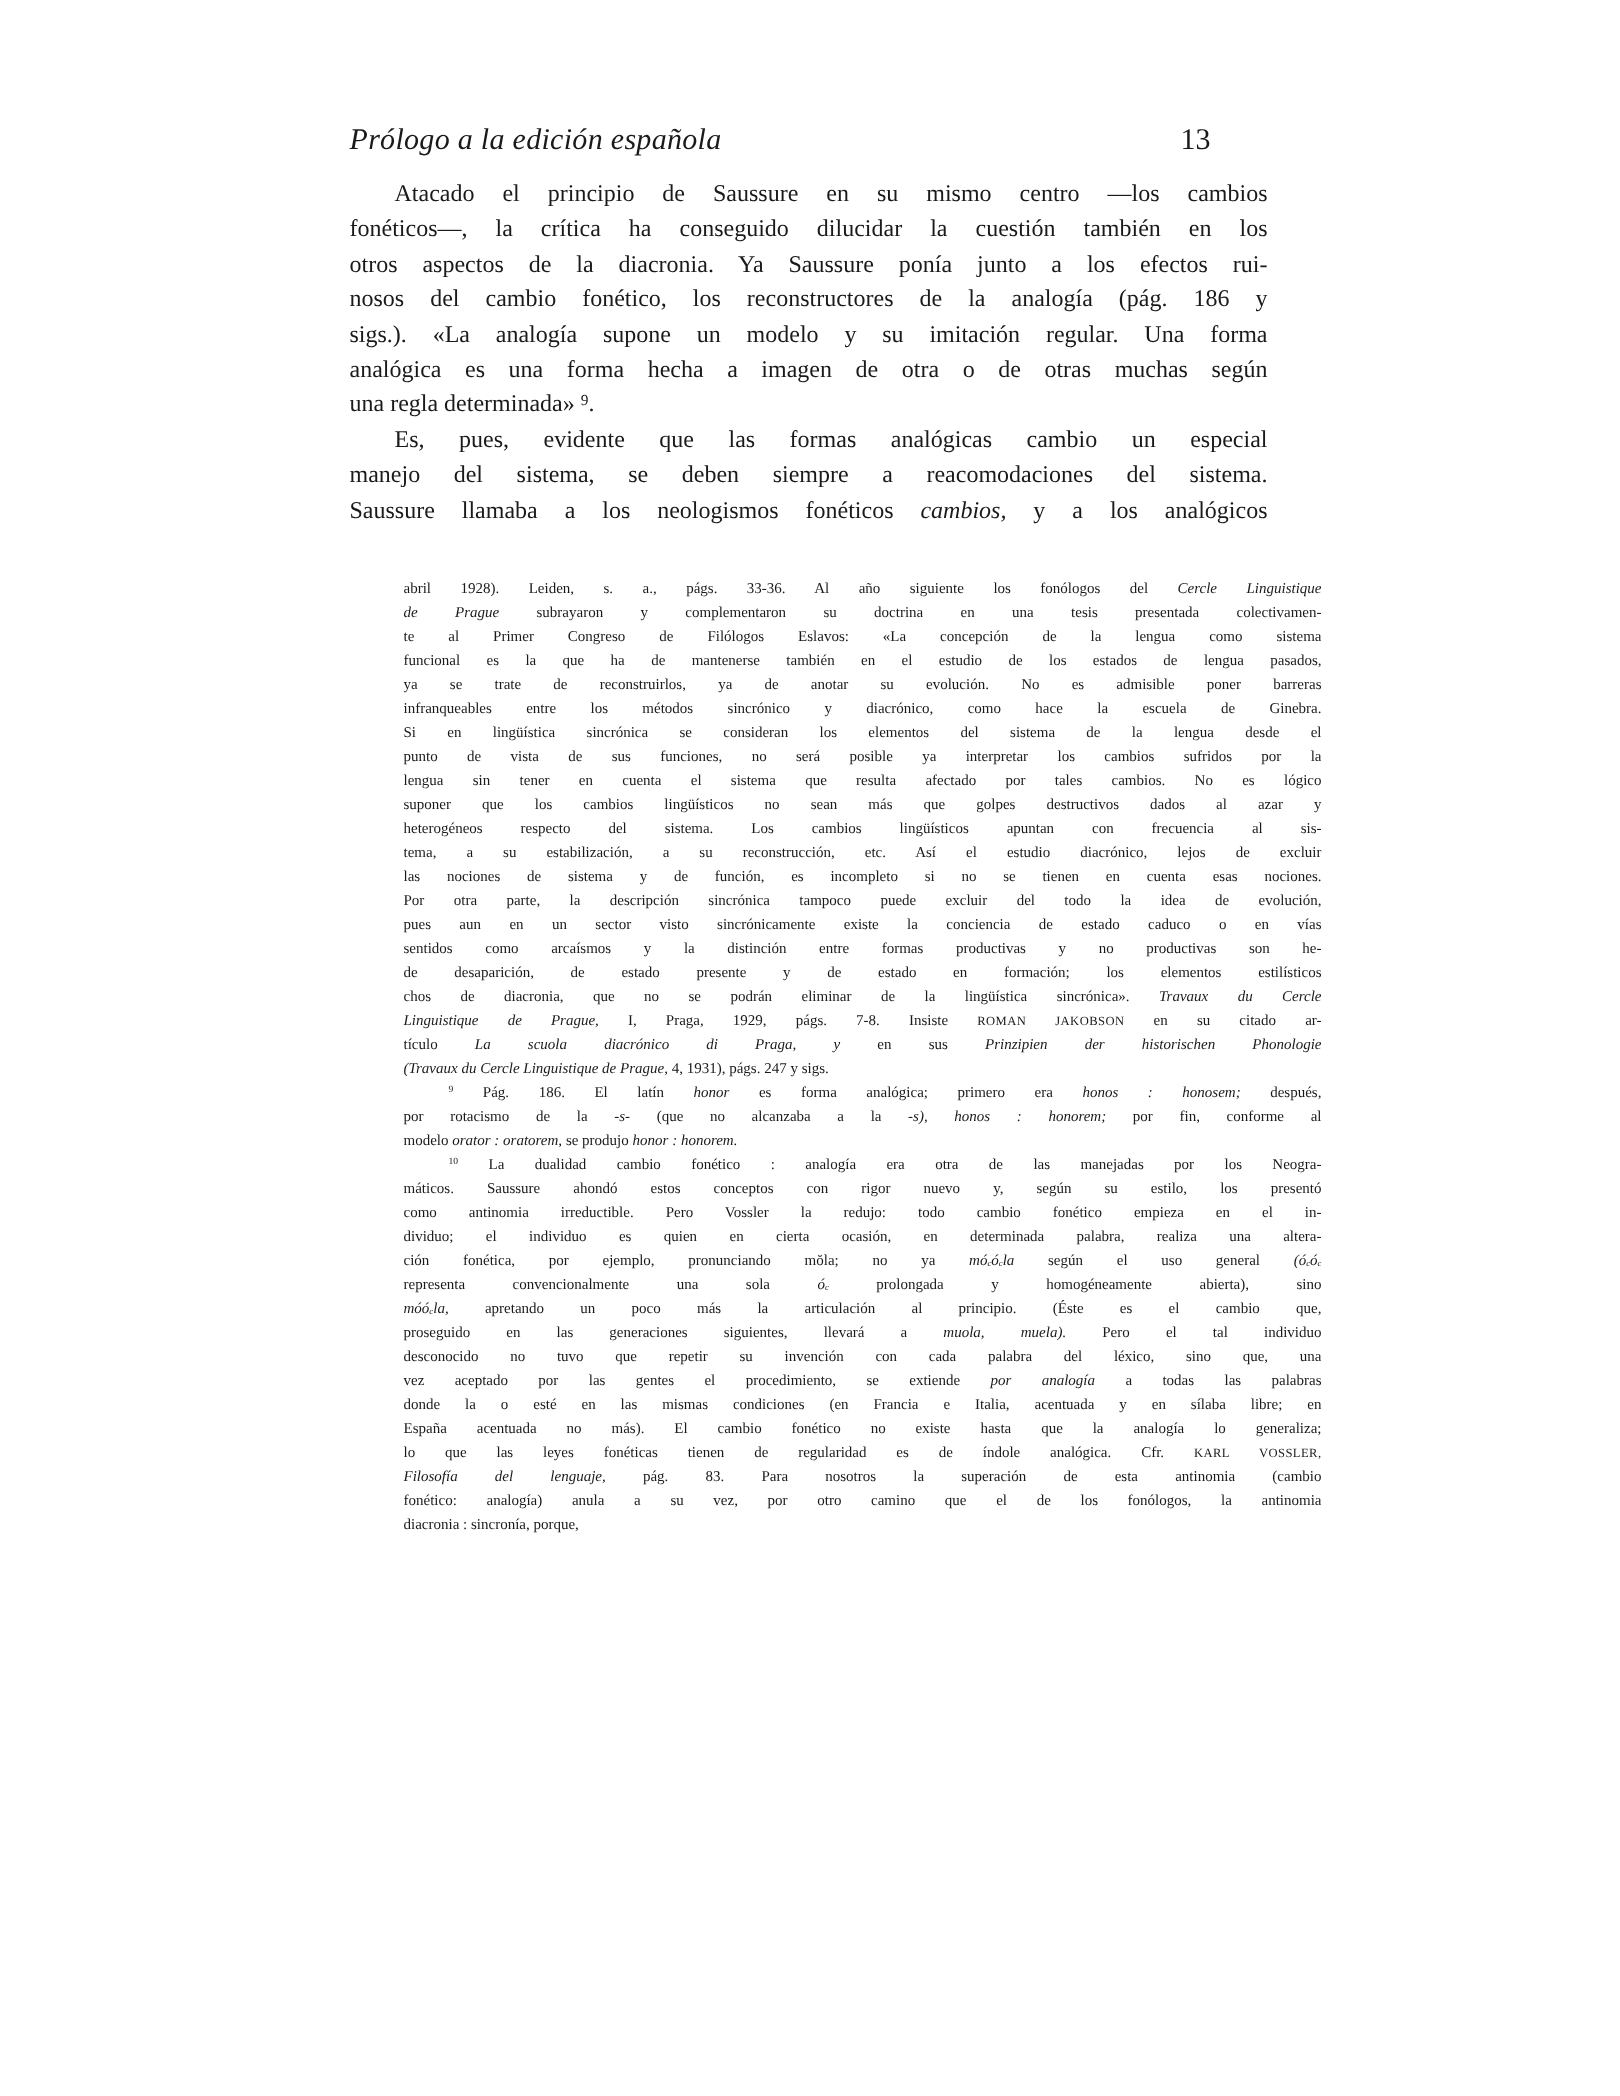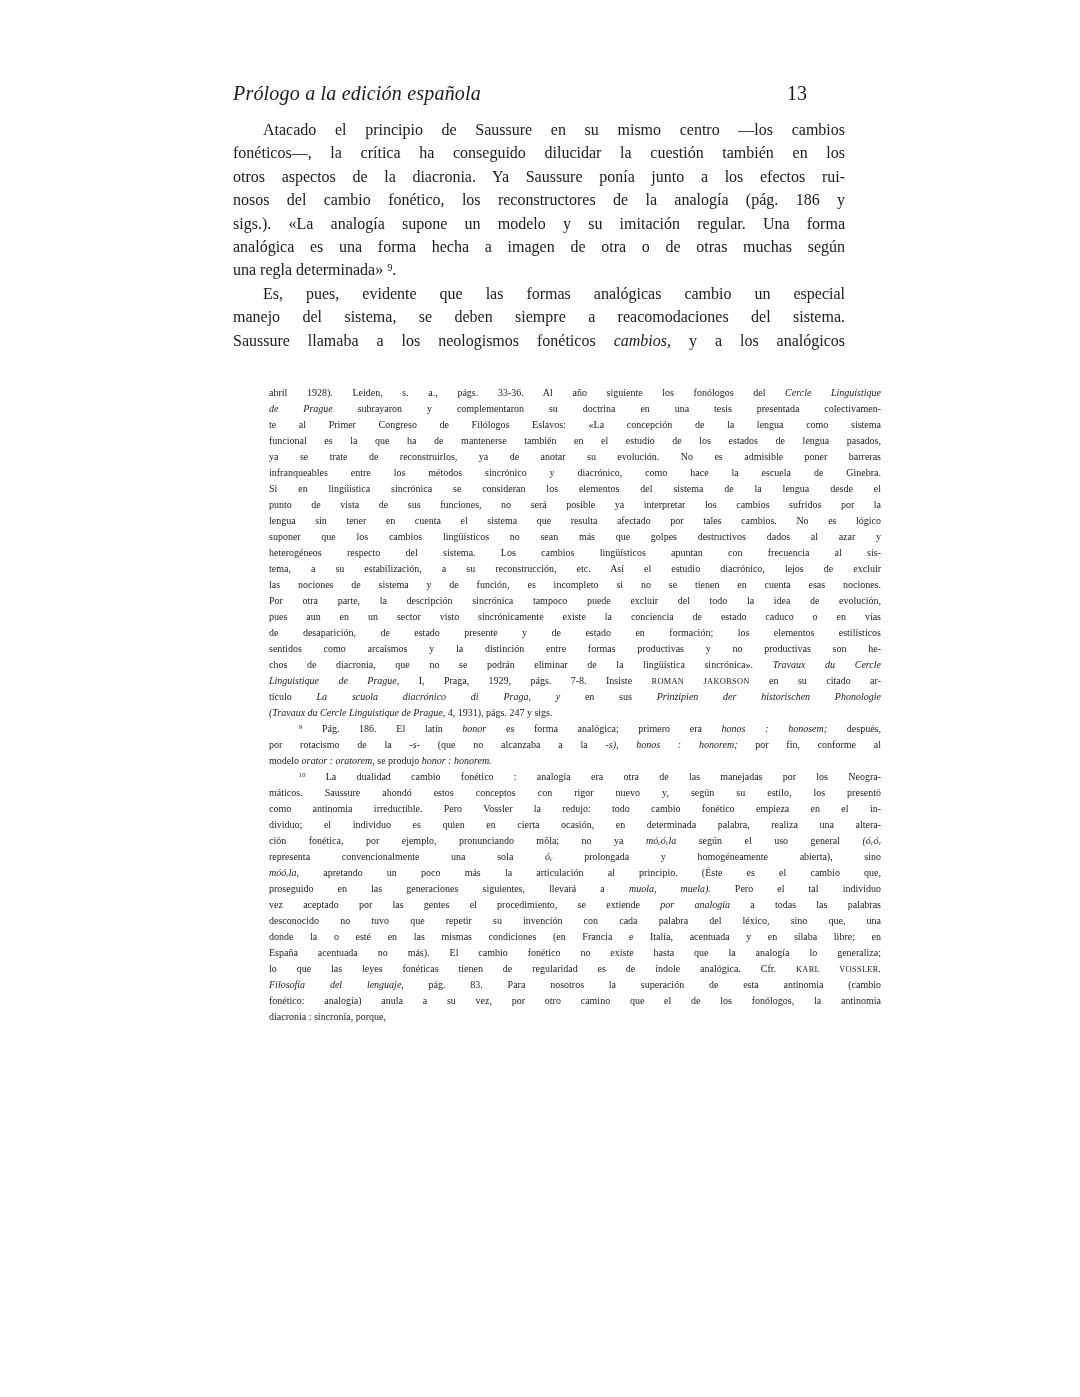--- a/index.html
+++ b/index.html
@@ -118,43 +118,43 @@
         <div class="line">infranqueables entre los métodos sincrónico y diacrónico, como hace la escuela de Ginebra.</div>
         <div class="line">Si en lingüística sincrónica se consideran los elementos del sistema de la lengua desde el</div>
         <div class="line">punto de vista de sus funciones, no será posible ya interpretar los cambios sufridos por la</div>
         <div class="line">lengua sin tener en cuenta el sistema que resulta afectado por tales cambios. No es lógico</div>
         <div class="line">suponer que los cambios lingüísticos no sean más que golpes destructivos dados al azar y</div>
         <div class="line">heterogéneos respecto del sistema. Los cambios lingüísticos apuntan con frecuencia al sis-</div>
         <div class="line">tema, a su estabilización, a su reconstrucción, etc. Así el estudio diacrónico, lejos de excluir</div>
         <div class="line">las nociones de sistema y de función, es incompleto si no se tienen en cuenta esas nociones.</div>
         <div class="line">Por otra parte, la descripción sincrónica tampoco puede excluir del todo la idea de evolución,</div>
         <div class="line">pues aun en un sector visto sincrónicamente existe la conciencia de estado caduco o en vías</div>
+        <div class="line">sentidos como arcaísmos y la distinción entre formas productivas y no productivas son he-</div>
         <div class="line">de desaparición, de estado presente y de estado en formación; los elementos estilísticos</div>
-        <div class="line">sentidos como arcaísmos y la distinción entre formas productivas y no productivas son he-</div>
         <div class="line">chos de diacronia, que no se podrán eliminar de la lingüística sincrónica». <i>Travaux du Cercle</i></div>
         <div class="line"><i>Linguistique de Prague,</i> I, Praga, 1929, págs. 7-8. Insiste <span class="sc">ROMAN JAKOBSON</span> en su citado ar-</div>
         <div class="line">tículo <i>La scuola diacrónico di Praga, y</i> en sus <i>Prinzipien der historischen Phonologie</i></div>
         <div class="line last"><i>(Travaux du Cercle Linguistique de Prague,</i> 4, 1931), págs. 247 y sigs.</div>
       </div>
       <div class="paragraph">
         <div class="line indent"><sup>9</sup> Pág. 186. El latín <i>honor</i> es forma analógica; primero era <i>honos : honosem;</i> después,</div>
         <div class="line">por rotacismo de la <i>-s-</i> (que no alcanzaba a la <i>-s), honos : honorem;</i> por fin, conforme al</div>
         <div class="line last">modelo <i>orator : oratorem,</i> se produjo <i>honor : honorem.</i></div>
       </div>
       <div class="paragraph">
         <div class="line indent"><sup>10</sup> La dualidad cambio fonético : analogía era otra de las manejadas por los Neogra-</div>
         <div class="line">máticos. Saussure ahondó estos conceptos con rigor nuevo y, según su estilo, los presentó</div>
         <div class="line">como antinomia irreductible. Pero Vossler la redujo: todo cambio fonético empieza en el in-</div>
         <div class="line">dividuo; el individuo es quien en cierta ocasión, en determinada palabra, realiza una altera-</div>
         <div class="line">ción fonética, por ejemplo, pronunciando mŏla; no ya <i>mó<sub>c</sub>ó<sub>c</sub>la</i> según el uso general <i>(ó<sub>c</sub>ó<sub>c</sub></i></div>
         <div class="line">representa convencionalmente una sola <i>ó<sub>c</sub></i> prolongada y homogéneamente abierta), sino</div>
         <div class="line"><i>móó<sub>c</sub>la,</i> apretando un poco más la articulación al principio. (Éste es el cambio que,</div>
         <div class="line">proseguido en las generaciones siguientes, llevará a <i>muola, muela).</i> Pero el tal individuo</div>
+        <div class="line">desconocido no tuvo que repetir su invención con cada palabra del léxico, sino que, una</div>
         <div class="line">vez aceptado por las gentes el procedimiento, se extiende <i>por analogía</i> a todas las palabras</div>
-        <div class="line">desconocido no tuvo que repetir su invención con cada palabra del léxico, sino que, una</div>
         <div class="line">donde la o esté en las mismas condiciones (en Francia e Italia, acentuada y en sílaba libre; en</div>
         <div class="line">España acentuada no más). El cambio fonético no existe hasta que la analogía lo generaliza;</div>
         <div class="line">lo que las leyes fonéticas tienen de regularidad es de índole analógica. Cfr. <span class="sc">KARL VOSSLER,</span></div>
         <div class="line"><i>Filosofía del lenguaje,</i> pág. 83. Para nosotros la superación de esta antinomia (cambio</div>
         <div class="line">fonético: analogía) anula a su vez, por otro camino que el de los fonólogos, la antinomia</div>
         <div class="line last">diacronia : sincronía, porque,</div>
       </div>
     </div>
 </div>
 

